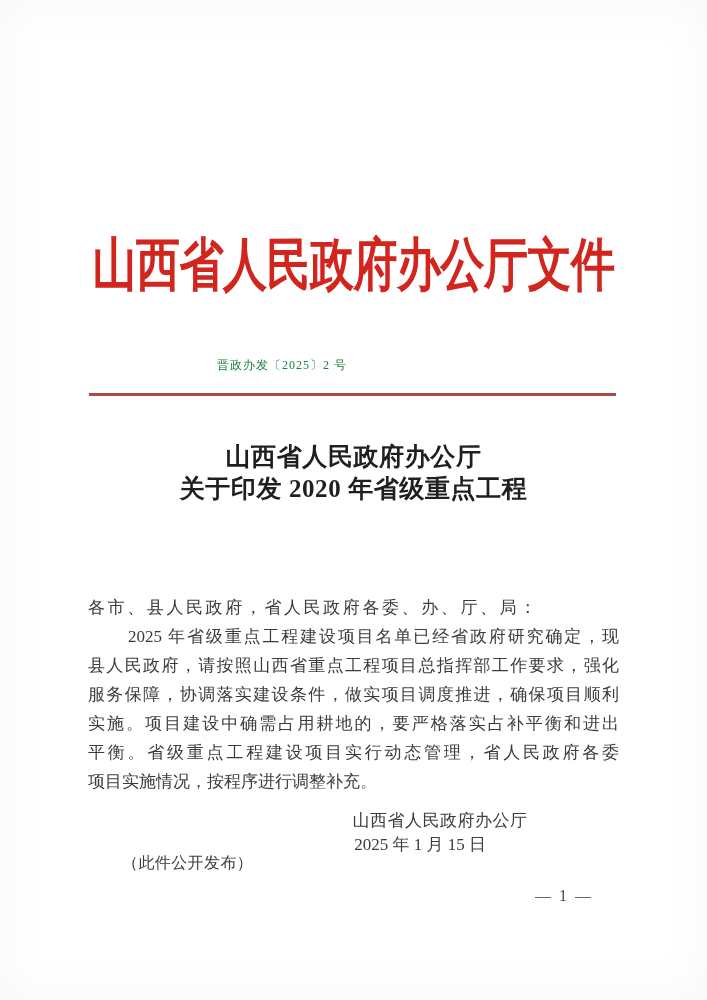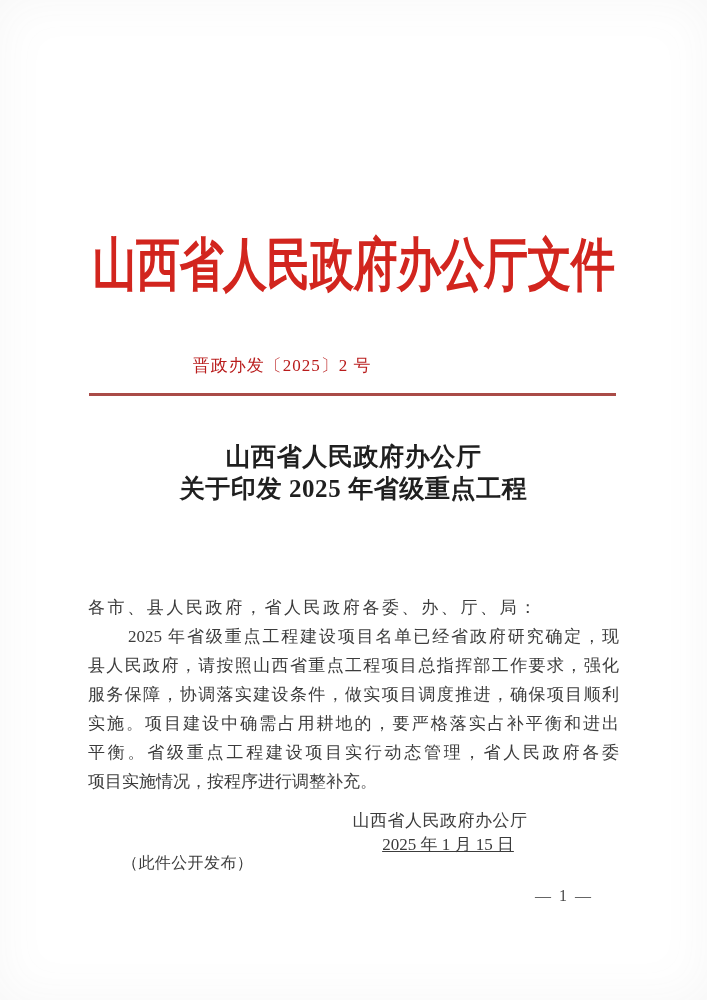--- a/index.html
+++ b/index.html
@@ -32,23 +32,23 @@
     transform-origin: 50% 50%;
     white-space: nowrap;
   }
   .doc-number {
     position: absolute;
     top: 351px;
     left: 0;
     width: 564px;
     line-height: 29px;
     text-align: center;
-    font-size: 17px;
+    font-size: 12px;
     letter-spacing: 1px;
-    color: #b91c1c;
+    color: #15803d;
   }
   .red-rule {
     position: absolute;
     top: 393px;
     left: 89px;
     width: 527px;
     height: 3px;
     background: #aa4b47;
   }
   .doc-title {
@@ -96,27 +96,26 @@
     transform: translateX(-50%);
     white-space: nowrap;
     font-size: 17px;
     line-height: 29px;
     letter-spacing: 0.5px;
     color: #3c3c3c;
   }
   .sign-date {
     position: absolute;
     top: 830px;
-    left: 448px;
+    left: 420px;
     transform: translateX(-50%);
     white-space: nowrap;
     font-size: 17px;
     line-height: 29px;
     color: #3c3c3c;
-    text-decoration: underline;
   }
   .publish-note {
     position: absolute;
     top: 848px;
     left: 122px;
     white-space: nowrap;
     font-size: 16px;
     line-height: 29px;
     letter-spacing: 0.4px;
     color: #3c3c3c;
@@ -140,21 +139,21 @@
 <div class="page">
 
   <div class="letterhead" style="color: rgb(210, 37, 30);">山西省人民政府办公厅文件</div>
 
   <div class="doc-number">晋政办发〔2025〕2 号</div>
 
   <div class="red-rule" style="background: rgb(170, 75, 71);"></div>
 
   <div class="doc-title">
     <div>山西省人民政府办公厅</div>
-    <div>关于印发 2025 年省级重点工程</div>
+    <div>关于印发 2020 年省级重点工程</div>
   </div>
 
   <div class="body-block">
     <div class="salutation">各市、县人民政府，省人民政府各委、办、厅、局：</div>
 
   <div class="body-line justify indent">2025 年省级重点工程建设项目名单已经省政府研究确定，现</div>
       <div class="body-line justify">县人民政府，请按照山西省重点工程项目总指挥部工作要求，强化</div>
       <div class="body-line justify">服务保障，协调落实建设条件，做实项目调度推进，确保项目顺利</div>
       <div class="body-line justify">实施。项目建设中确需占用耕地的，要严格落实占补平衡和进出</div>
       <div class="body-line justify">平衡。省级重点工程建设项目实行动态管理，省人民政府各委</div>

